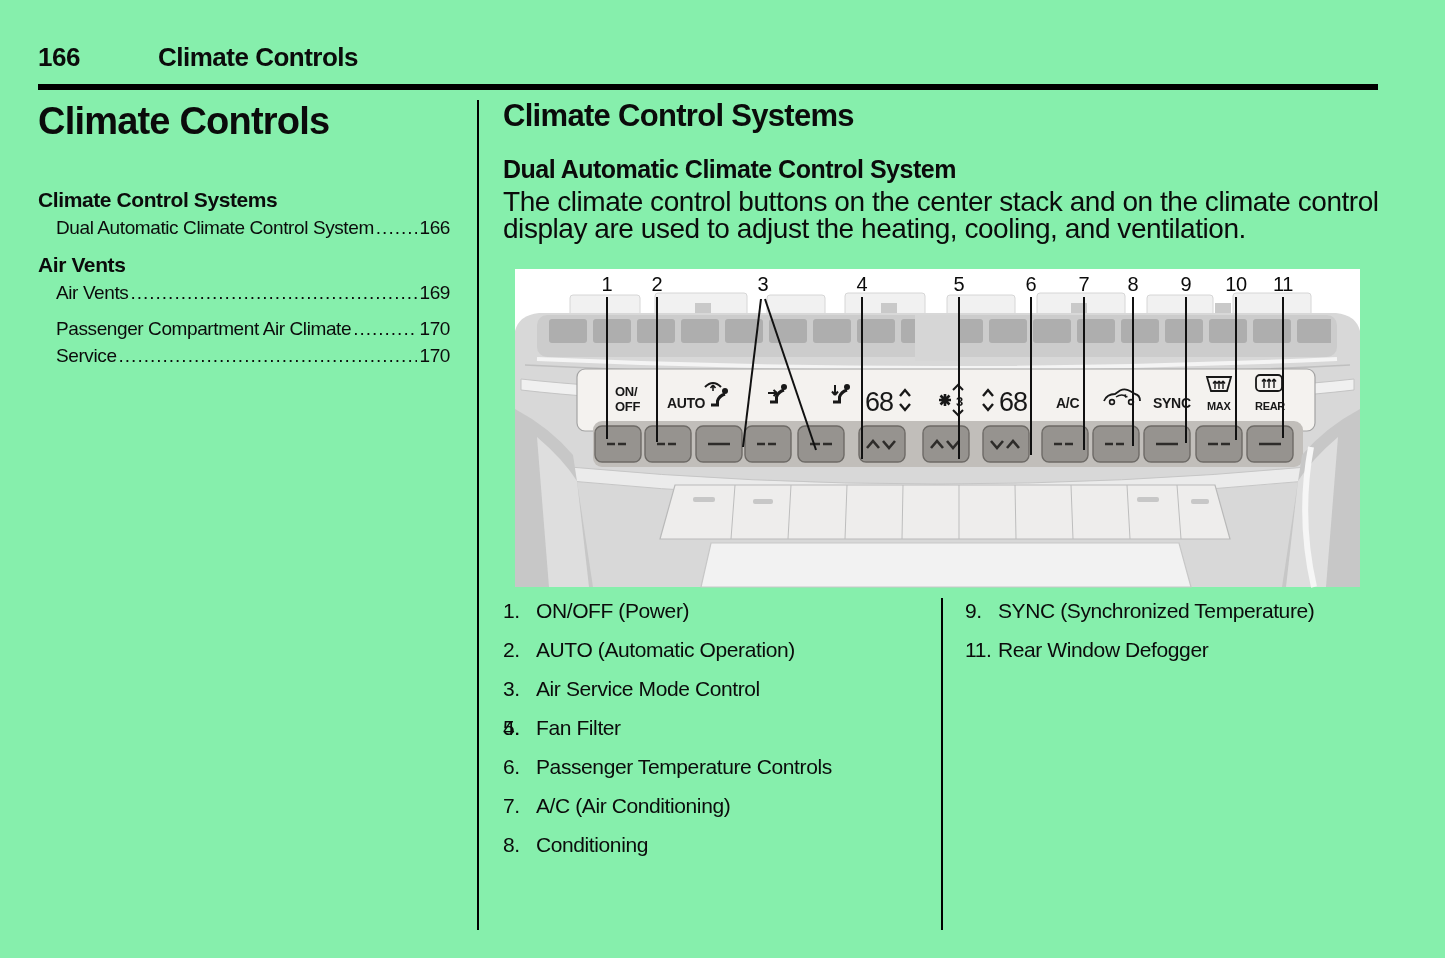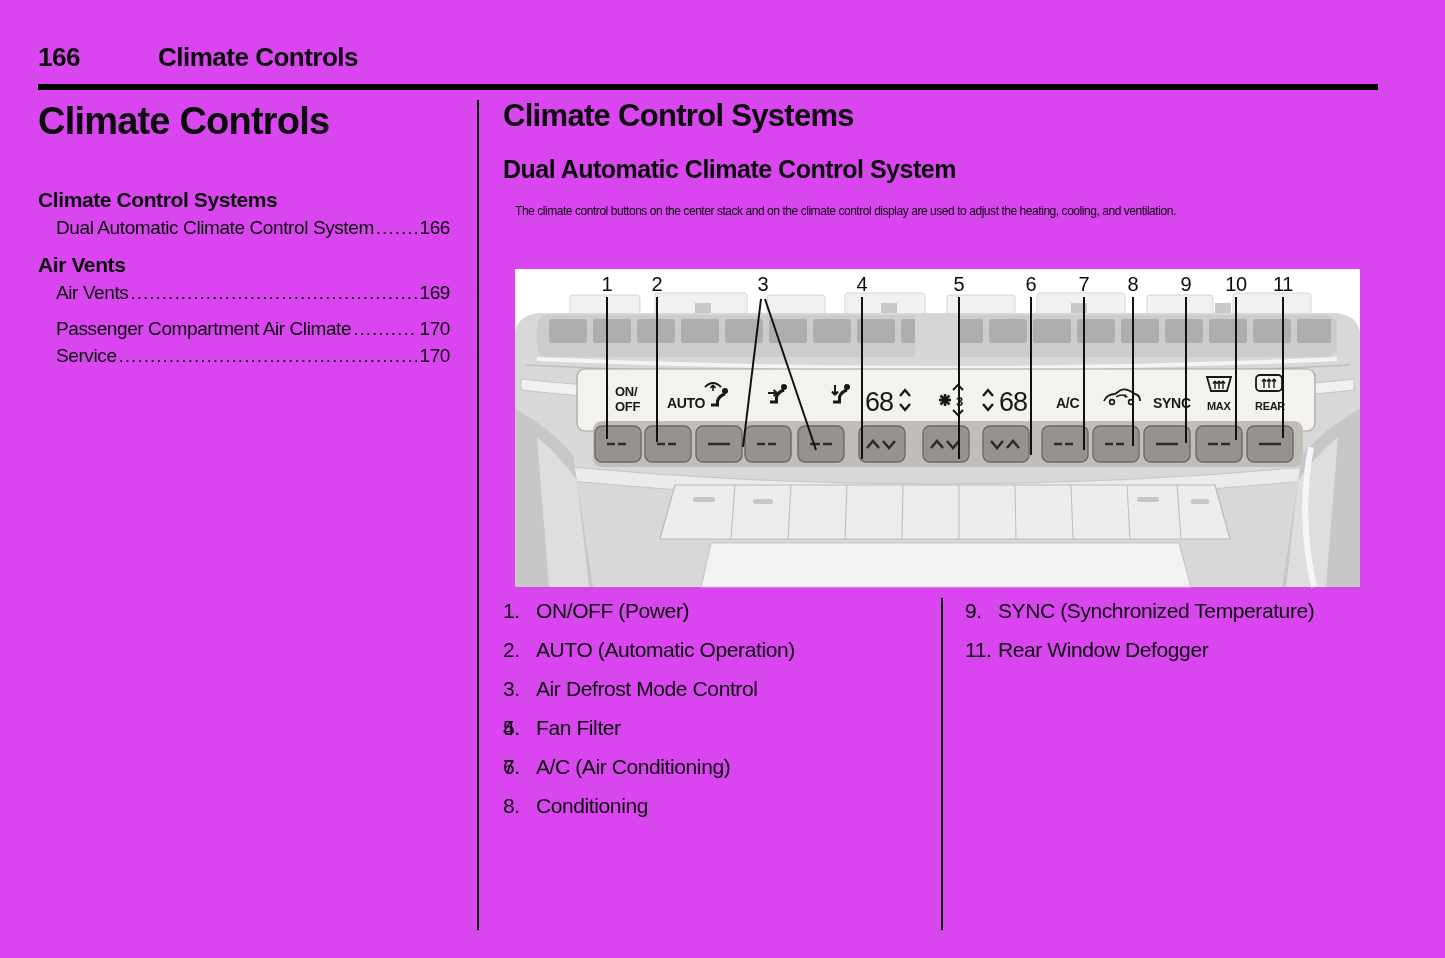--- a/index.html
+++ b/index.html
@@ -1,17 +1,17 @@
 <!DOCTYPE html>
 <html><head>
 <meta charset="utf-8">
 <style>
   html,body{margin:0;padding:0;background:#ffffff;}
   #page{
-    position:relative;width:1445px;height:958px;background:#d946ef;
+    position:relative;width:1445px;height:958px;background:#86efac;
     font-family:"Liberation Sans","DejaVu Sans",sans-serif;color:#0b0b0b;
     overflow:hidden;letter-spacing:-0.3px;
   }
   
   .page-num{position:absolute;left:38px;top:42px;font-size:26px;font-weight:700;letter-spacing:-0.5px;}
   .chapter-head{position:absolute;left:158px;top:42px;font-size:26px;font-weight:700;letter-spacing:-0.5px;}
   .header-rule{position:absolute;left:38px;top:84px;width:1340px;height:6px;background:#000;}
   
   .vdiv1{position:absolute;left:477px;top:100px;width:2px;height:830px;background:#000;}
   .vdiv2{position:absolute;left:941px;top:598px;width:2px;height:332px;background:#000;}
@@ -21,21 +21,21 @@
   .toc-section h3{margin:0;font-size:21px;font-weight:700;letter-spacing:-0.4px;}
   .toc-section{margin-bottom:14px;}
   .toc-entry{display:flex;align-items:baseline;margin:5px 0 2px 18px;font-size:19px;letter-spacing:-0.4px;}
   .toc-entry .lbl{white-space:nowrap;}
   .toc-dots{flex:1 1 auto;overflow:hidden;white-space:nowrap;margin:0 2px;}
   .toc-dots::after{content:"......................................................................................";letter-spacing:1px;font-size:19px;}
   .toc-entry .pg{white-space:nowrap;}
   
   .sec-heading{position:absolute;left:503px;top:98px;font-size:31px;font-weight:700;letter-spacing:-0.7px;}
   .sub-heading{position:absolute;left:503px;top:155px;font-size:25px;font-weight:700;letter-spacing:-0.5px;}
-  .intro{position:absolute;left:503px;top:198px;width:884px;font-size:12px;line-height:27px;letter-spacing:-0.45px;margin-left:12px;}
+  .intro{position:absolute;left:503px;top:188px;width:884px;font-size:28px;line-height:27px;letter-spacing:-0.45px;}
   
   .figure{position:absolute;left:515px;top:268px;width:845px;height:320px;}
   
   .legend{position:absolute;top:600px;margin:0;padding:0;list-style:none;font-size:21px;letter-spacing:-0.4px;}
   .legend.left{left:503px;width:430px;}
   .legend.right{left:965px;width:420px;}
   .legend li{position:relative;margin-bottom:17px;line-height:22px;padding-left:33px;}
   .legend li .num{position:absolute;left:0;top:0;}
   svg text{font-family:"Liberation Sans","DejaVu Sans",sans-serif;}
 </style>
@@ -288,24 +288,24 @@
       <text x="671" y="22">9</text>
       <text x="721" y="22">10</text>
       <text x="768" y="22">11</text>
     </g>
   </svg>
   </div>
 
   <ul class="legend left">
     <li><span class="num">1.</span><span>ON/OFF (Power)</span></li>
     <li><span class="num">2.</span><span>AUTO (Automatic Operation)</span></li>
-    <li><span class="num">3.</span><span>Air Defrost Mode Control</span></li>
+    <li><span class="num">3.</span><span>Air Service Mode Control</span></li>
     <li><span class="num">4.</span></li>
     <li><span class="num">5.</span><span>Fan Filter</span></li>
-    <li><span class="num">6.</span></li>
+    <li><span class="num">6.</span><span>Passenger Temperature Controls</span></li>
     <li><span class="num">7.</span><span>A/C (Air Conditioning)</span></li>
     <li><span class="num">8.</span><span>Conditioning</span></li>
   </ul>
   <ul class="legend right">
     <li><span class="num">9.</span><span>SYNC (Synchronized Temperature)</span></li>
     <li><span class="num">11.</span><span>Rear Window Defogger</span></li>
   </ul>
 
 </div>
 

